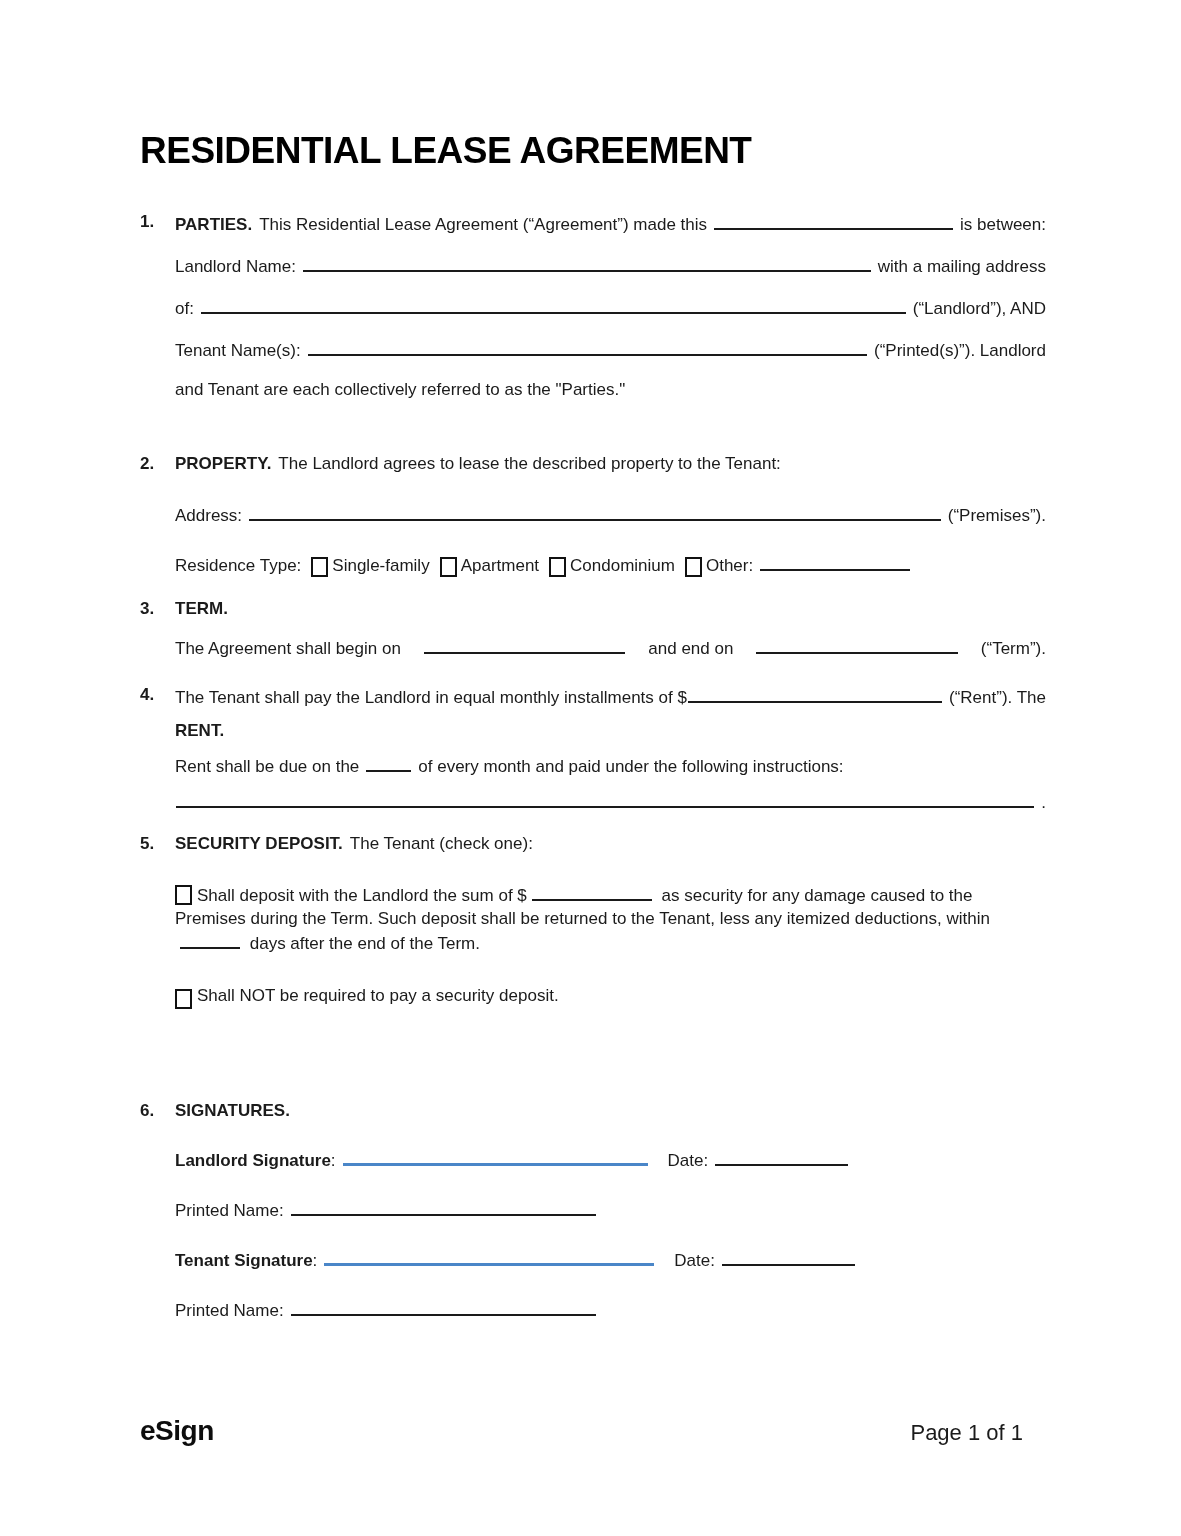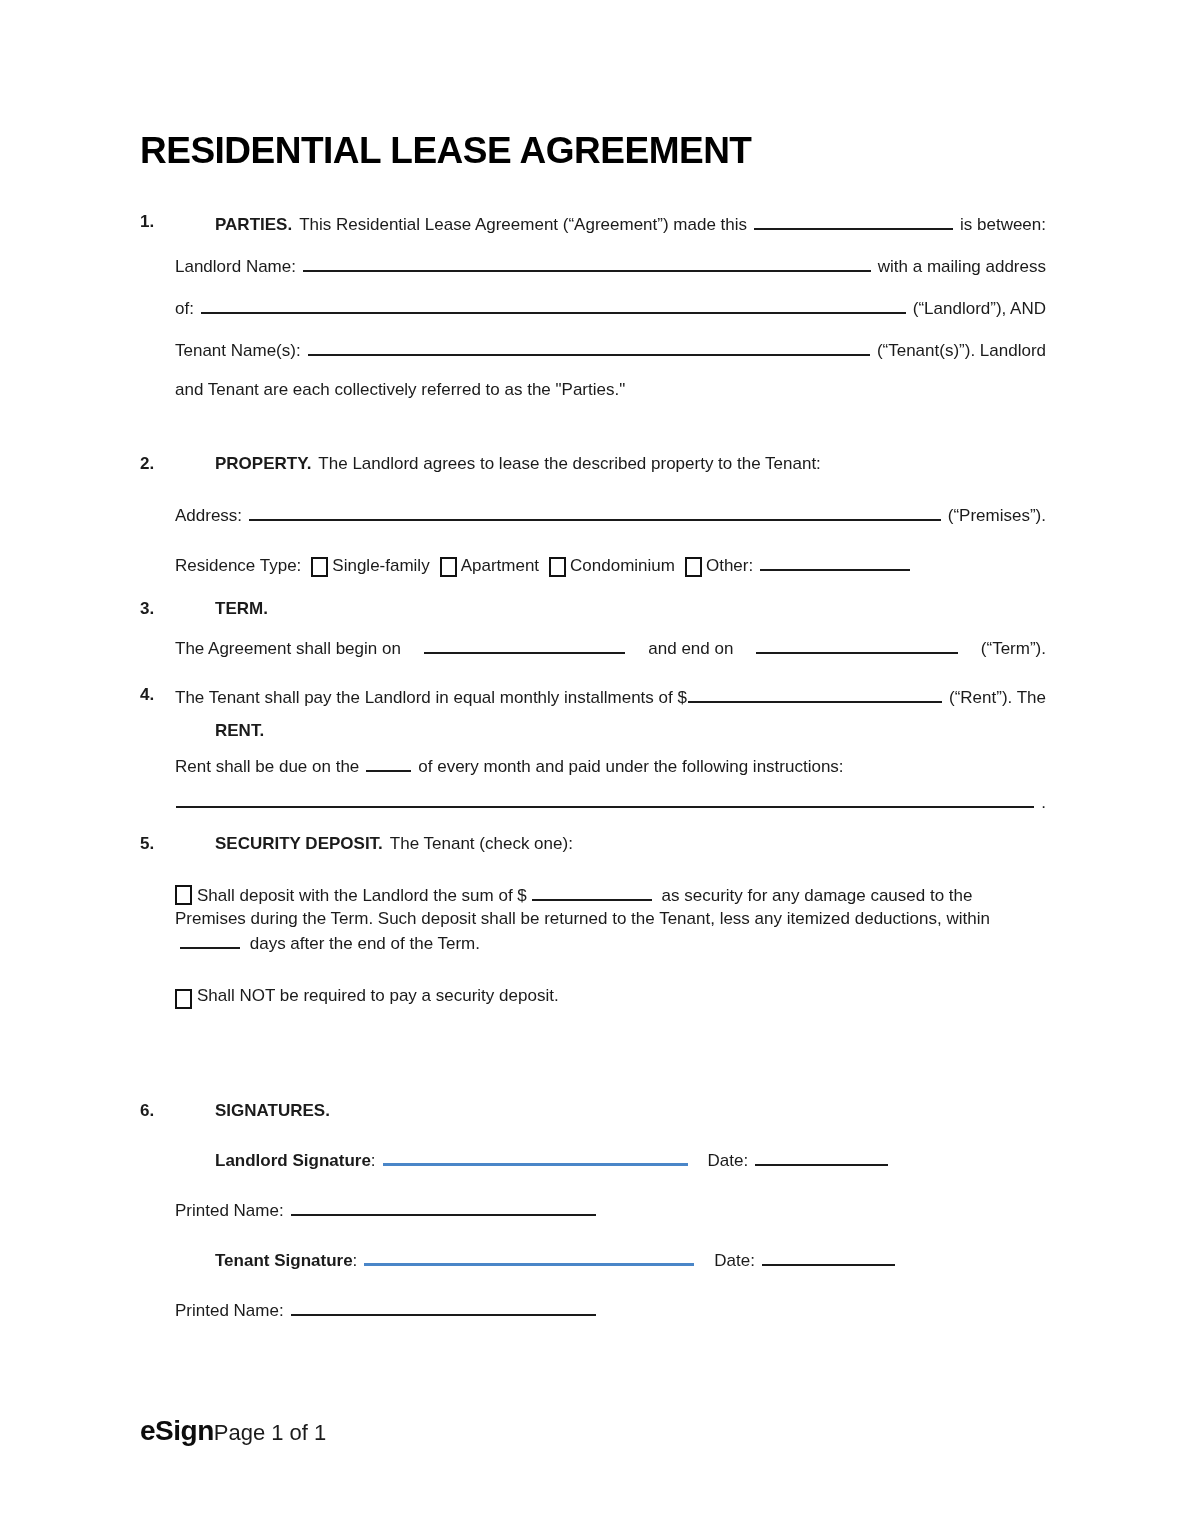--- a/index.html
+++ b/index.html
@@ -21,21 +21,21 @@
     font-size: 37px;
     font-weight: bold;
     letter-spacing: -0.5px;
     color: #000000;
     line-height: 1.15;
   }
   .sec { display: flex; align-items: flex-start; }
   .sec-num { width: 35px; flex: 0 0 35px; font-weight: bold; font-size: 17px; line-height: 22px; }
   .sec-body { flex: 1 1 auto; min-width: 0; }
   .ln { display: flex; align-items: baseline; font-size: 17px; line-height: 22px; white-space: nowrap; }
-  .b { font-weight: bold; margin-left: 40px; }
+  .b { font-weight: bold; }
   .sec-heading { margin-right: 7px; }
   .blank {
     display: inline-block;
     height: 19px;
     border-bottom: 2px solid #1a1a1a;
     margin: 0 7px;
     flex: 0 0 auto;
   }
   .blank.grow { flex: 1 1 auto; }
   .blank.tight-left { margin-left: 1px; }
@@ -62,20 +62,21 @@
   .para {
     font-size: 17px;
     line-height: 23px;
     white-space: normal;
   }
   .para .blank { margin: 0 5px; }
   .footer {
     position: absolute;
     left: 140px; right: 158px; top: 1415px;
     display: flex;
+    justify-content: space-between;
     align-items: baseline;
   }
   .brand { font-weight: bold; font-size: 28px; letter-spacing: -0.5px; color: #0d0d0d; }
   .page-num { font-size: 22px; }
   
   .mt-title { margin-top: 38px; }
   .s1 .ln + .ln { margin-top: 17px; }
   .mt-s2 { margin-top: 52px; }
   .s2 .ln-address { margin-top: 27px; }
   .s2 .ln-residence { margin-top: 25px; }
@@ -112,21 +113,21 @@
         <span>with a mailing address</span>
       </div>
       <div class="ln">
         <span>of:</span>
         <span class="blank grow" style="border-bottom-color: rgb(26, 26, 26);"></span>
         <span>(“Landlord”), AND</span>
       </div>
       <div class="ln">
         <span>Tenant Name(s):</span>
         <span class="blank grow" style="border-bottom-color: rgb(26, 26, 26);"></span>
-        <span>(“Tenant(s)”). Landlord</span>
+        <span>(“Printed(s)”). Landlord</span>
       </div>
       <div class="ln">
         <span>and Tenant are each collectively referred to as the "Parties."</span>
       </div>
     </div>
   </div>
 
   <div class="sec s2 mt-s2">
     <div class="sec-num">2.</div>
     <div class="sec-body">

